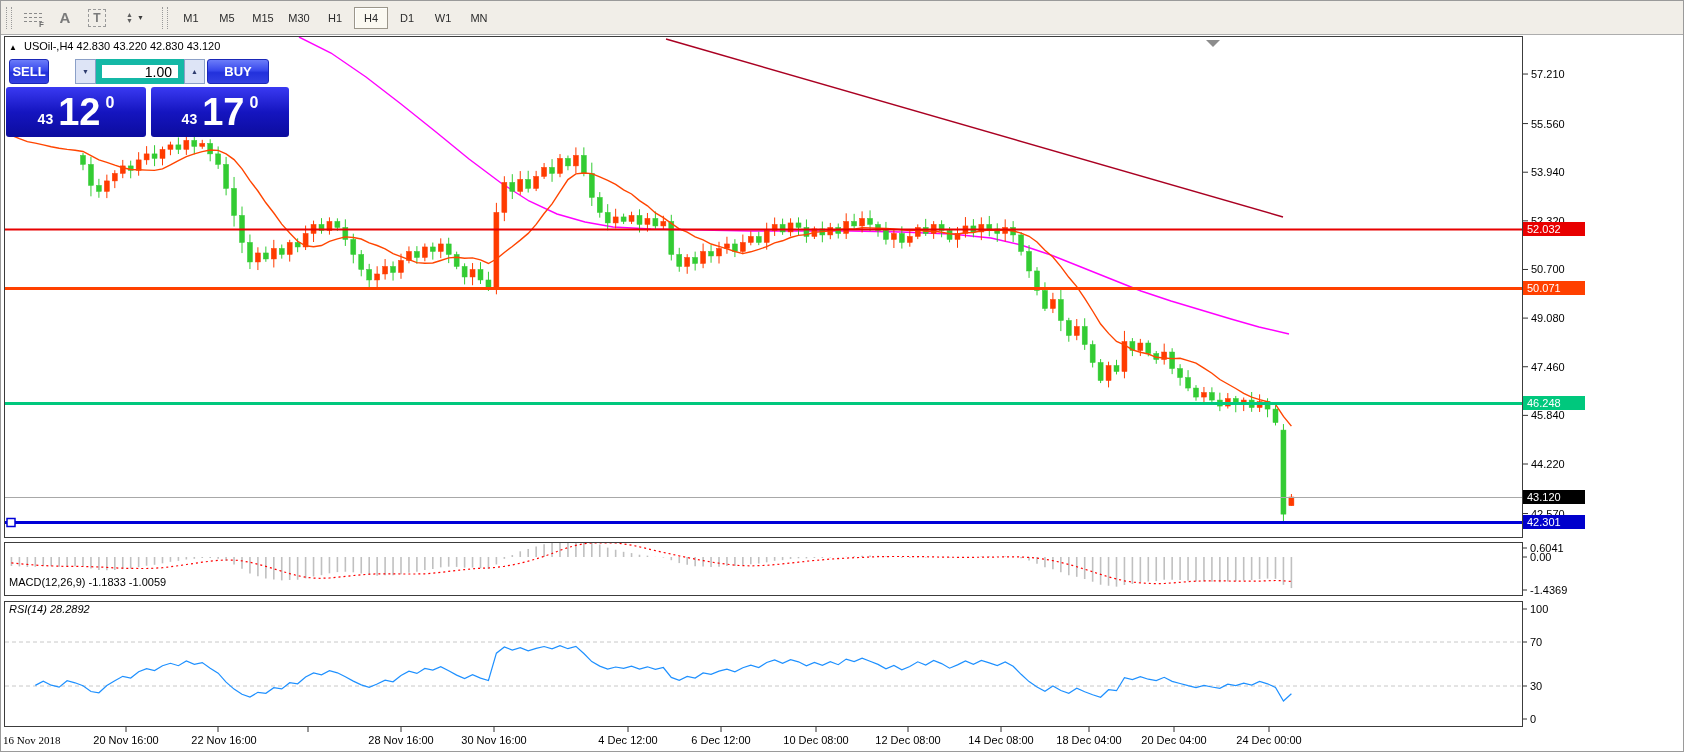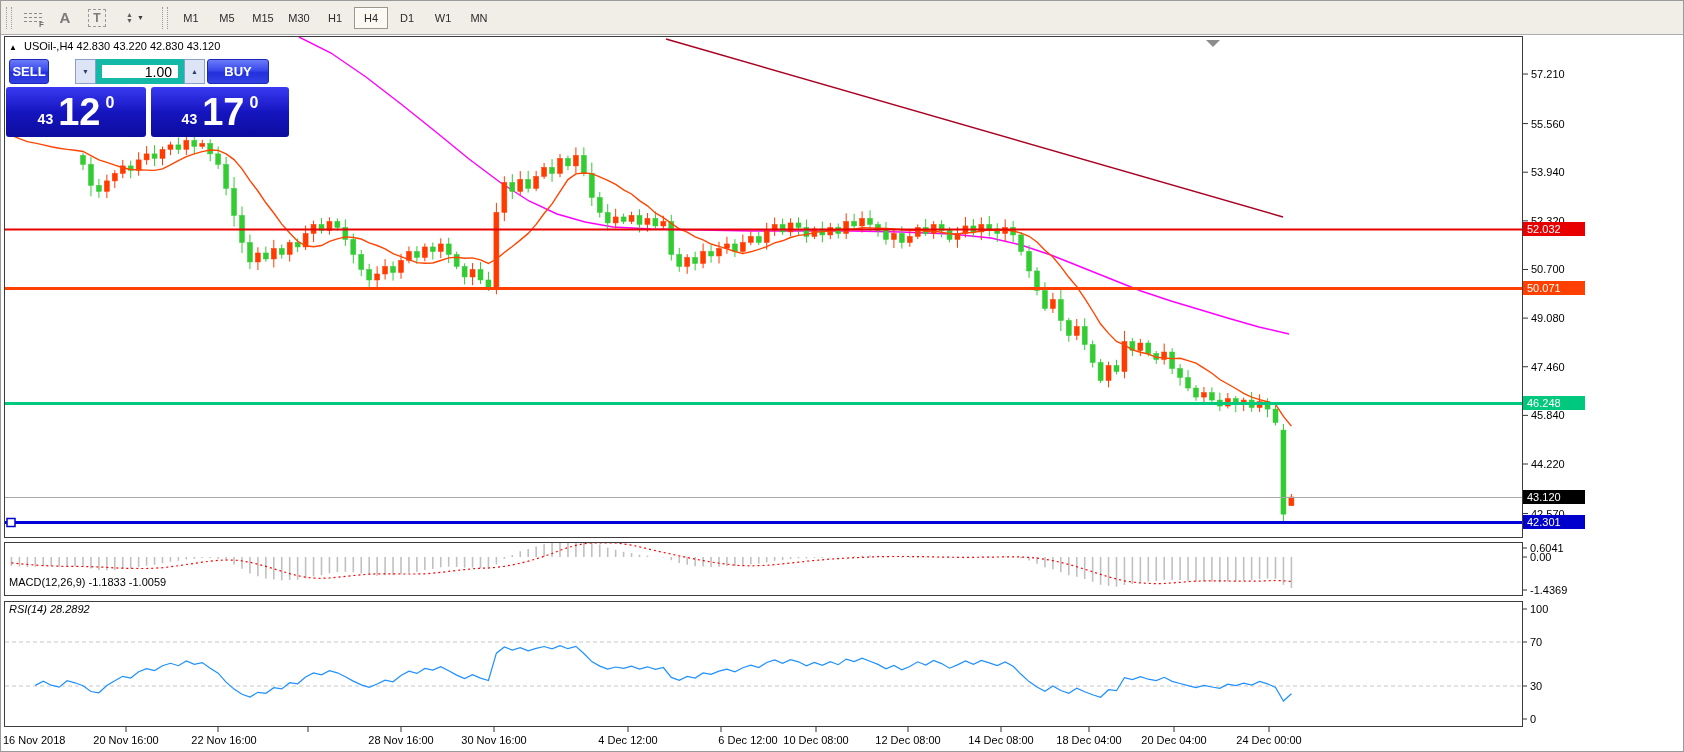--- a/index.html
+++ b/index.html
@@ -46,21 +46,21 @@
   #sell-panel{left:5px;width:140px;}
   #buy-panel{left:150px;width:138px;}
   .pp-small{font-size:14px;font-weight:700;transform:translateY(7px);}
   .pp-big{font-size:38px;font-weight:700;margin:0 5px;}
   .pp-sup{font-size:16px;font-weight:700;transform:translateY(-9px);}
   #macd-label{position:absolute;left:8px;top:543px;font-size:11px;color:#000;z-index:20;margin-top:32px;}
   #rsi-label{position:absolute;left:8px;top:602px;font-size:11px;color:#000;z-index:20;font-style:italic;}
   #annotation{position:absolute;left:1301px;top:414px;font-size:30px;font-weight:700;z-index:20;white-space:nowrap;}
   #date-axis{position:absolute;left:0;top:733px;width:1520px;height:18px;z-index:15;}
   .date-label{position:absolute;top:0;font-size:11px;color:#000;transform:translateX(-50%);white-space:nowrap;}
-  .date-label.first{transform:none;}
+  .date-label.first{transform:none;font-family:Liberation Serif, serif;}
   #chart-svg{position:absolute;left:0;top:0;z-index:5;}
   #price-axis-hit{position:absolute;right:0;top:33px;width:162px;height:700px;z-index:4;}
 </style>
 </head>
 <body>
 
 <div id="window">
 
   <div id="toolbar">
     <span class="drag-handle"></span>
@@ -696,21 +696,21 @@
 
 
   <div id="date-axis">
       <span class="date-label first" style="left: 2px;">16 Nov 2018</span>
       <span class="date-label" style="left: 125px;">20 Nov 16:00</span>
       <span class="date-label" style="left: 223px;">22 Nov 16:00</span>
       <span class="date-label" style="left: 307px; margin-top: 40px;">26 Nov 16:00</span>
       <span class="date-label" style="left: 400px;">28 Nov 16:00</span>
       <span class="date-label" style="left: 493px;">30 Nov 16:00</span>
       <span class="date-label" style="left: 627px;">4 Dec 12:00</span>
-      <span class="date-label" style="left: 720px; margin-left: 27px;">6 Dec 12:00</span>
+      <span class="date-label" style="left: 720px;">6 Dec 12:00</span>
       <span class="date-label" style="left: 815px;">10 Dec 08:00</span>
       <span class="date-label" style="left: 907px;">12 Dec 08:00</span>
       <span class="date-label" style="left: 1000px;">14 Dec 08:00</span>
       <span class="date-label" style="left: 1088px;">18 Dec 04:00</span>
       <span class="date-label" style="left: 1173px;">20 Dec 04:00</span>
       <span class="date-label" style="left: 1268px;">24 Dec 00:00</span>
     </div>
 </div>
 
 </body></html>

